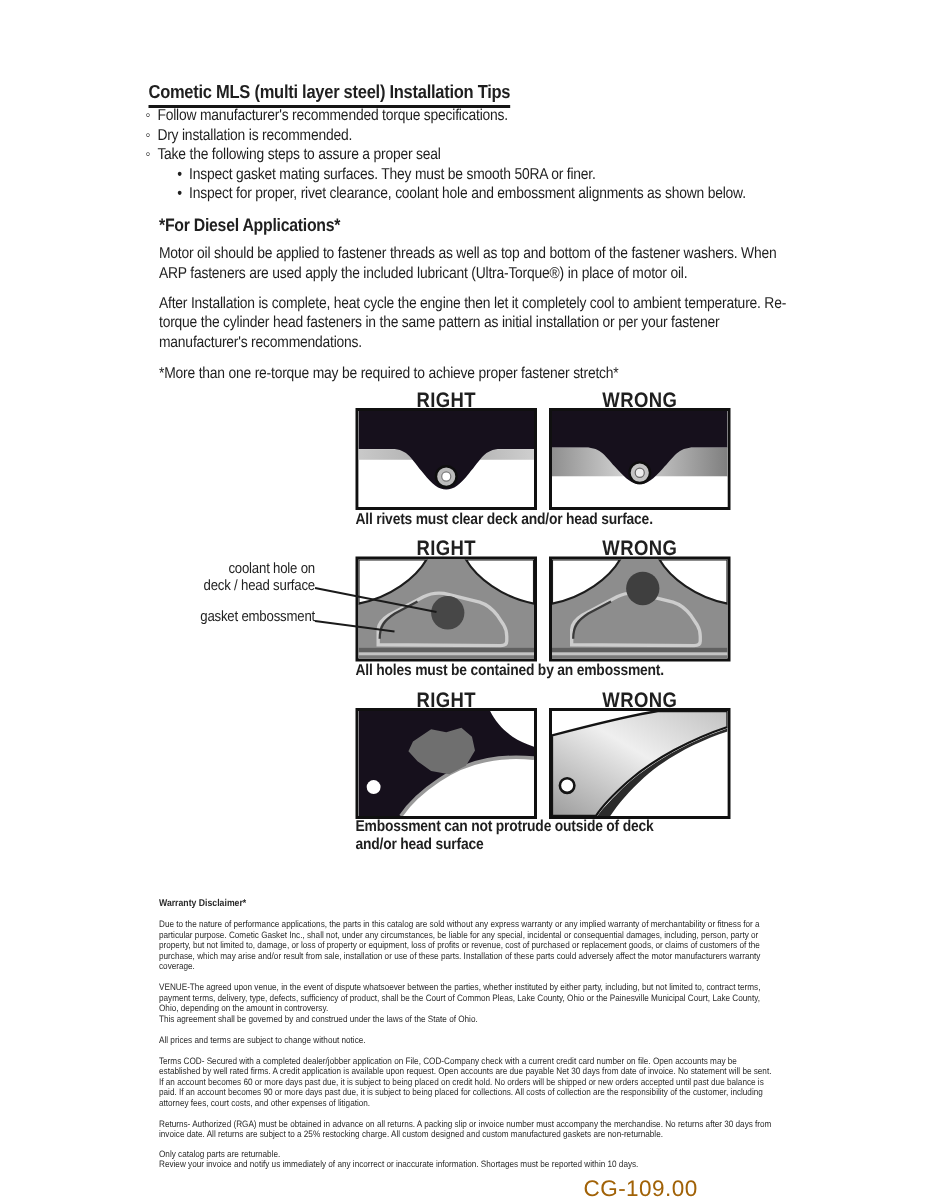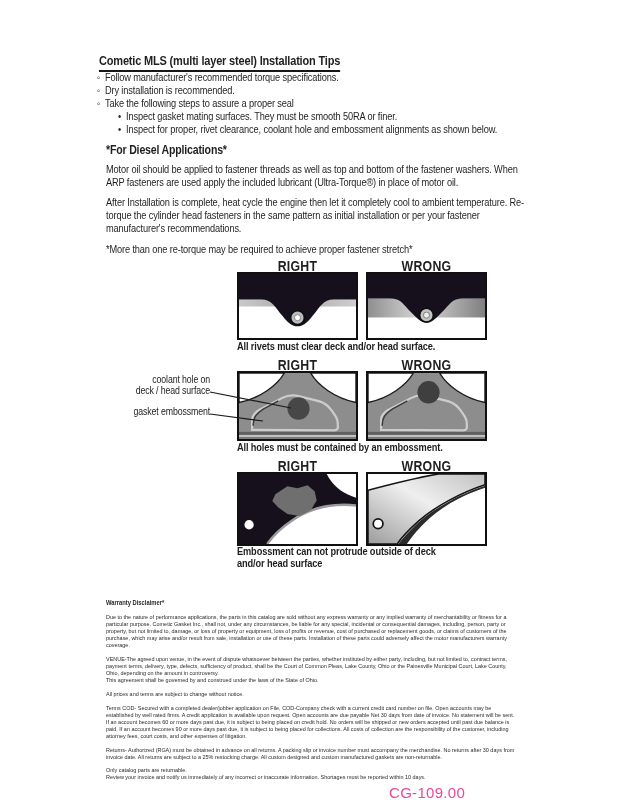--- a/index.html
+++ b/index.html
@@ -34,21 +34,21 @@
                    letter-spacing:-0.15px; white-space:pre-line;
                    transform:scaleX(0.88); transform-origin:right top; }
   .leader-svg { position:absolute; left:205px; top:355px; width:95px; height:45px; z-index:5; }
 
   .warranty { position:absolute; left:106px; top:571px; width:465px; font-size:6.2px;
               line-height:7.1px; letter-spacing:0; color:#2a2a2a; }
   .warranty h3 { margin:0 0 7px 0; font-size:6.6px; }
   .warranty p { margin:0 0 6.5px 0; white-space:pre-line; }
 
   .footer-code { position:absolute; left:389px; top:756px; font-size:15px; letter-spacing:0.3px;
-                 color:#ec4899; }
+                 color:#a16207; }
 </style>
 </head>
 <body>
 
 <div class="page">
 
   <div class="title sx">
     <span class="tline">Cometic MLS (multi layer steel) Installation Tips</span>
   </div>
 

